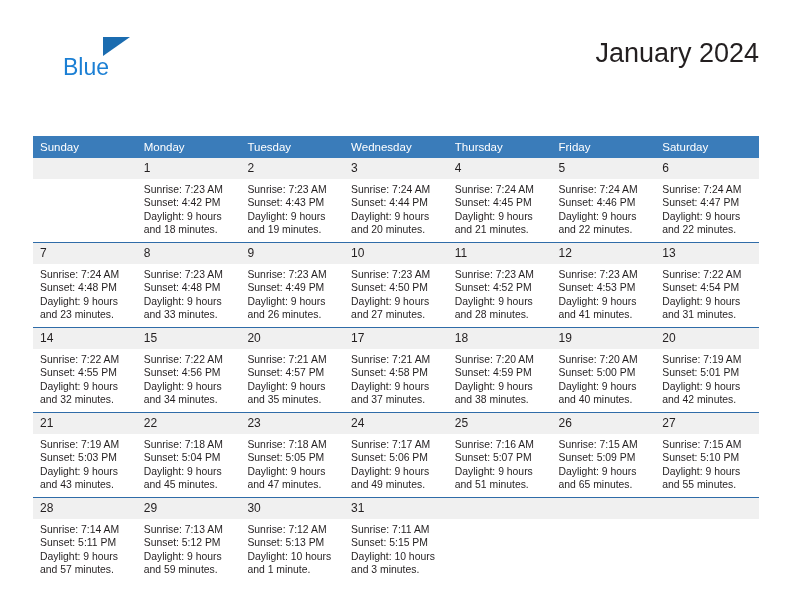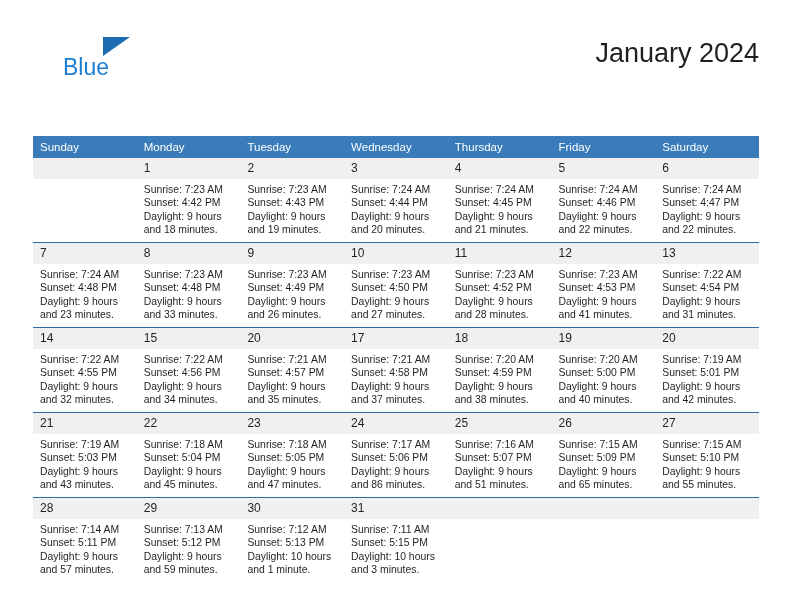--- a/index.html
+++ b/index.html
@@ -441,21 +441,21 @@
               </div>
             </div>
           </td>
           <td>
             <div class="cell">
               <div class="daynum">24</div>
               <div class="details">
                 <div>Sunrise: 7:17 AM</div>
                 <div>Sunset: 5:06 PM</div>
                 <div>Daylight: 9 hours</div>
-                <div>and 86 minutes.</div>
+                <div>and 49 minutes.</div>
               </div>
             </div>
           </td>
           <td>
             <div class="cell">
               <div class="daynum">25</div>
               <div class="details">
                 <div>Sunrise: 7:16 AM</div>
                 <div>Sunset: 5:07 PM</div>
                 <div>Daylight: 9 hours</div>

